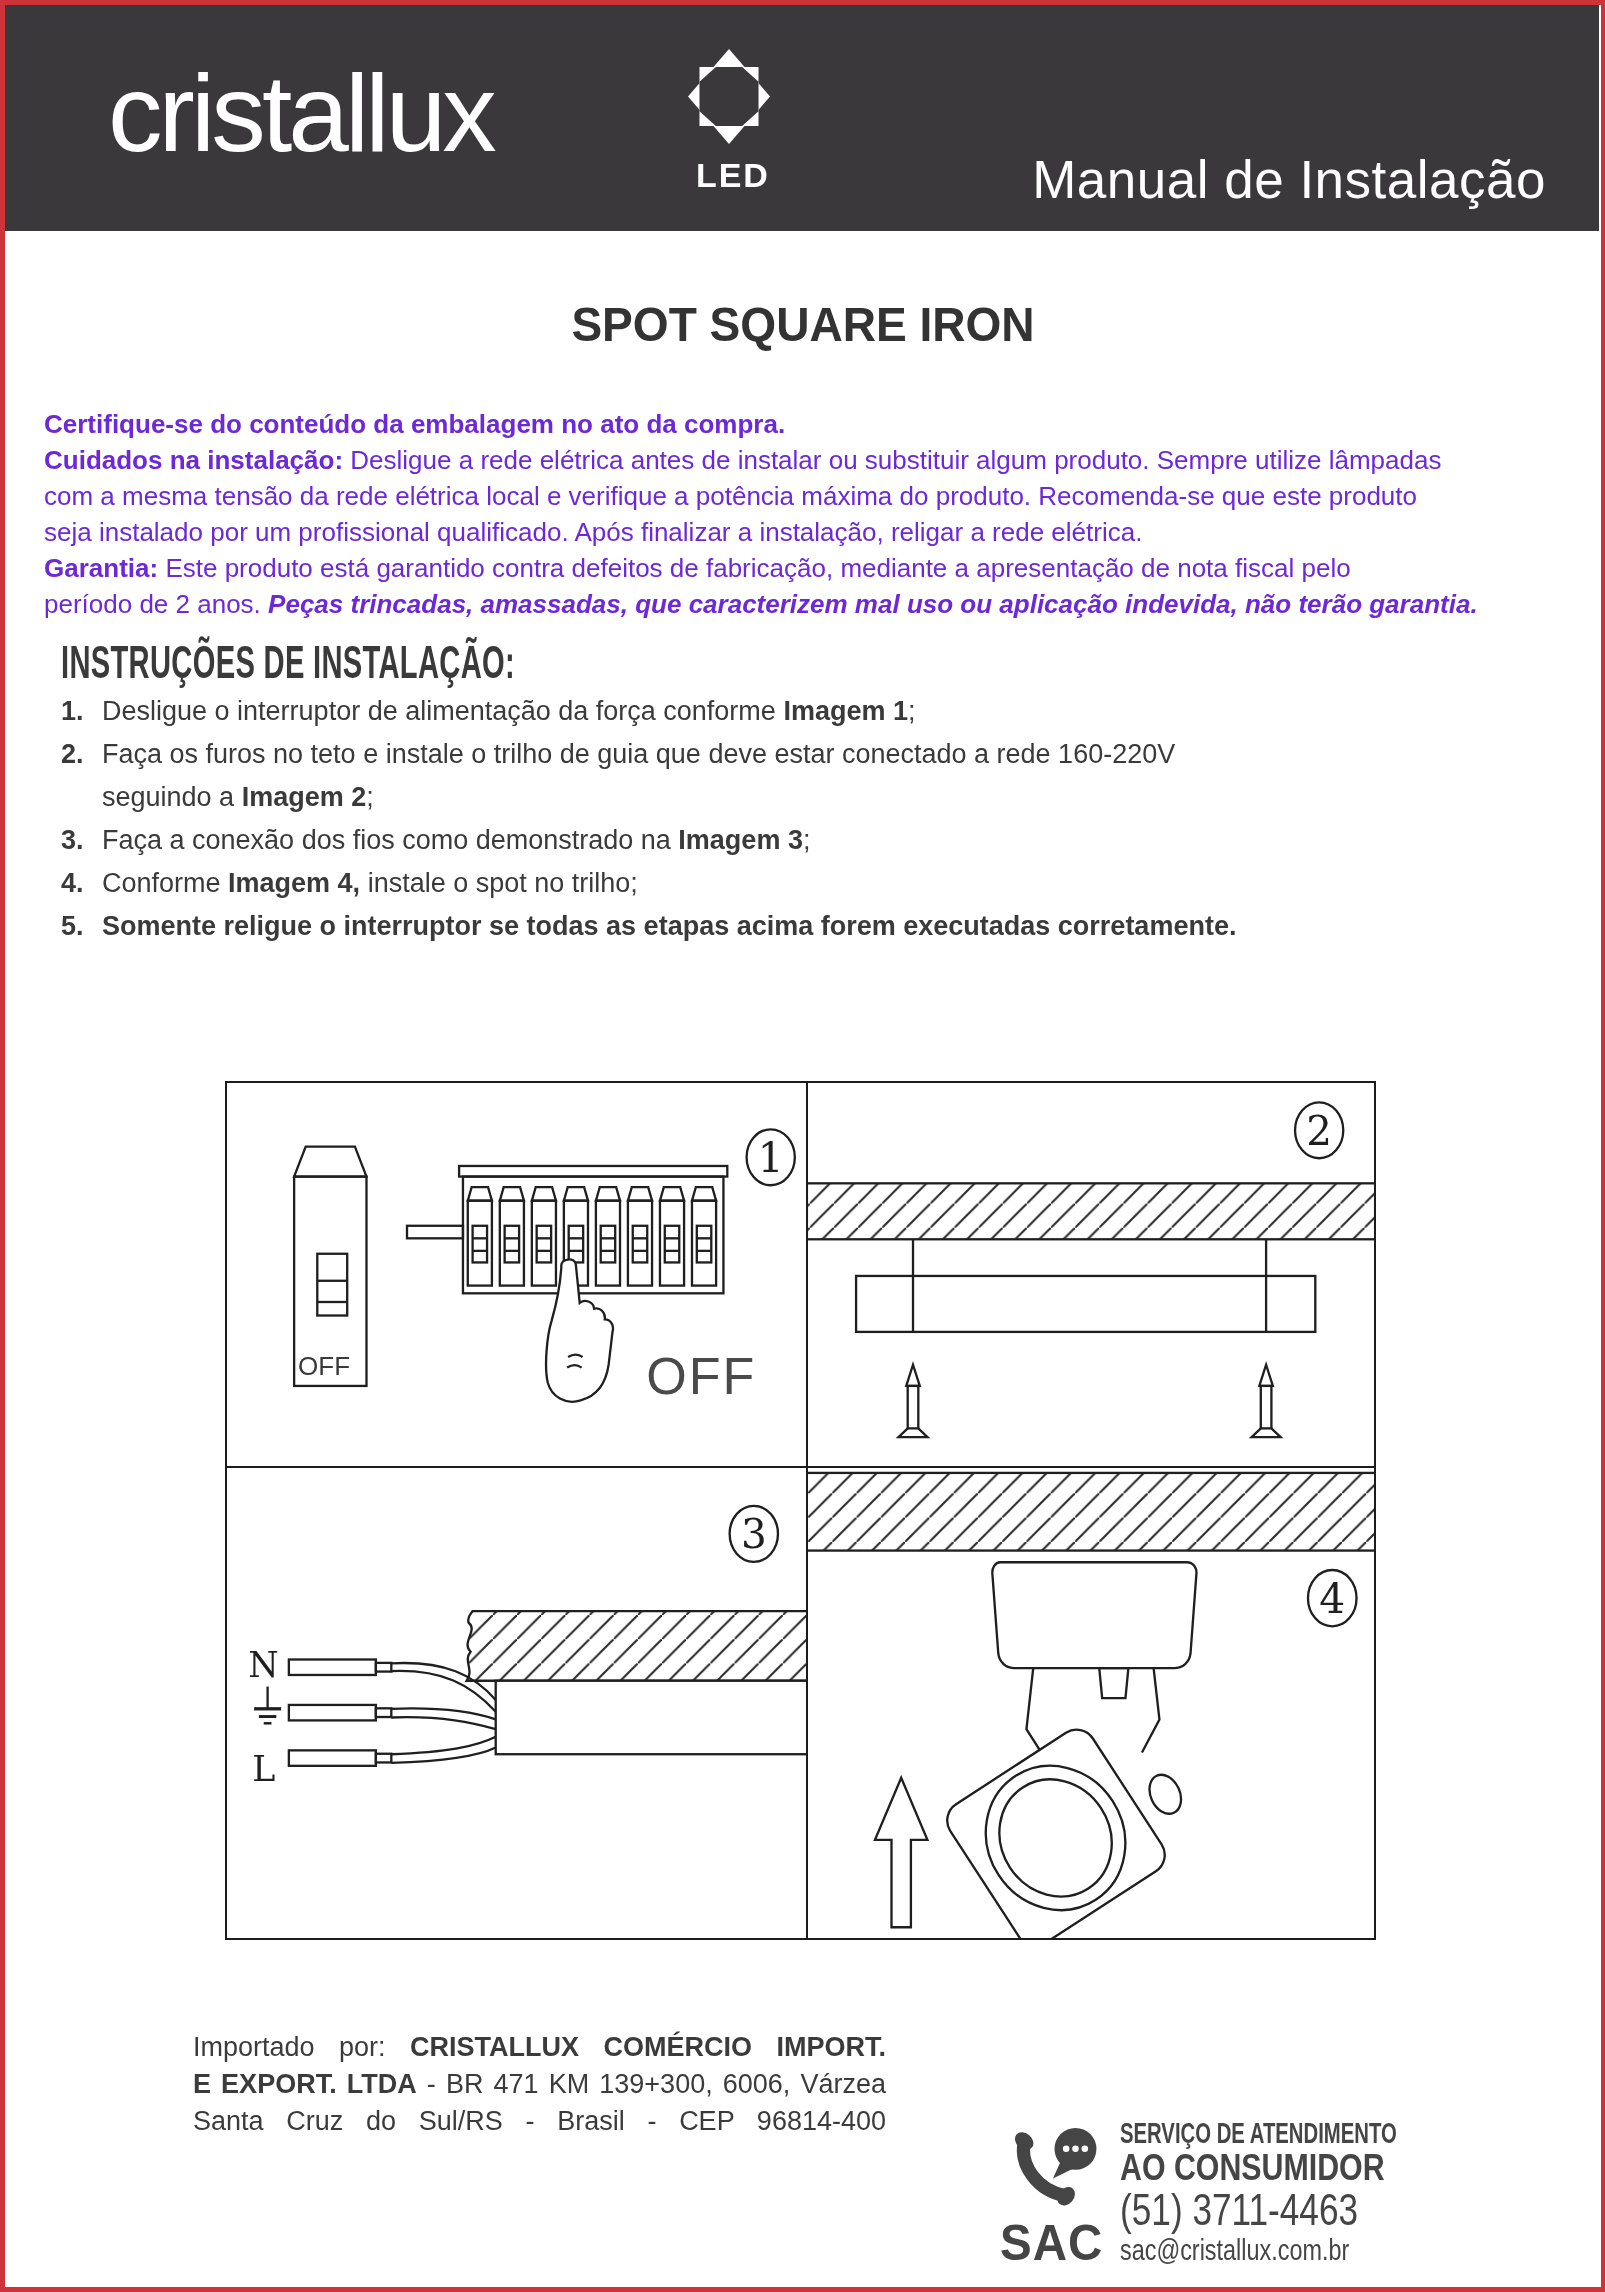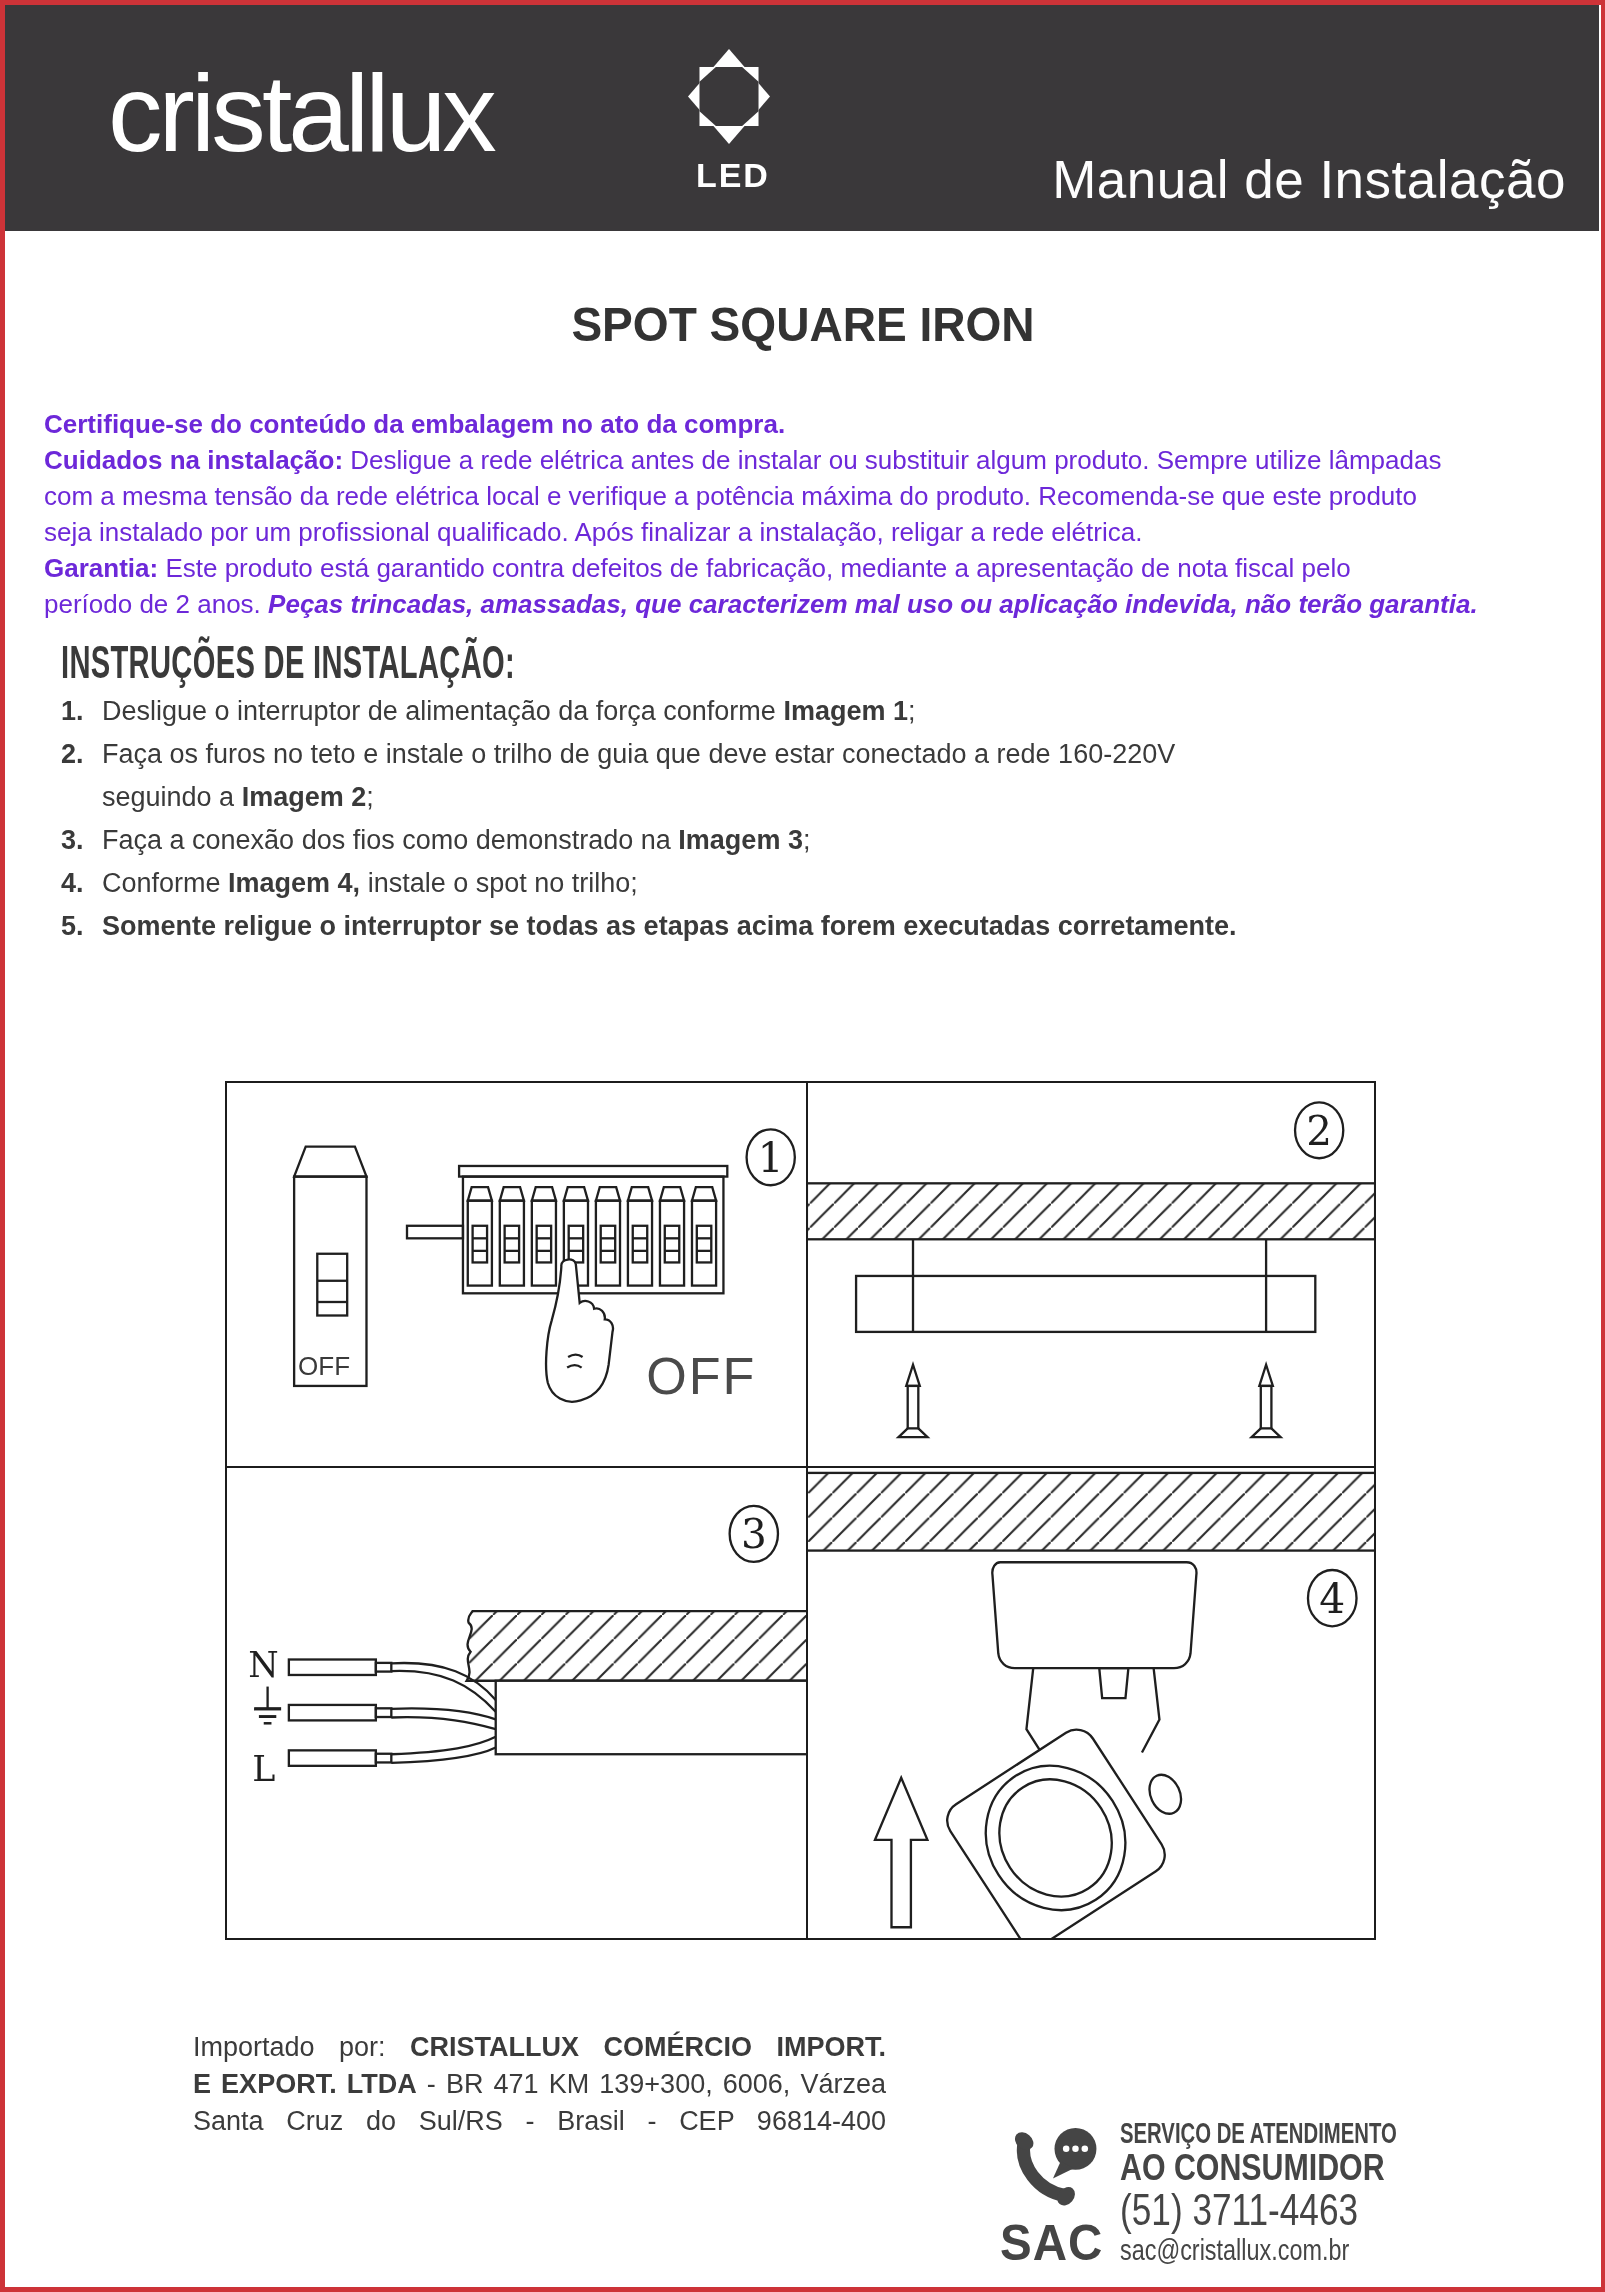--- a/index.html
+++ b/index.html
@@ -23,21 +23,21 @@
     position:absolute;left:103px;top:29px;
     font-size:109px;font-weight:normal;letter-spacing:-3.9px;
     color:#fff;line-height:1.45;
   }
   .logo-star{position:absolute;left:683px;top:43px;width:82px;height:97px;}
   .logo-led{
     position:absolute;left:691px;top:150px;
     font-size:34px;font-weight:bold;letter-spacing:1.9px;color:#fff;line-height:1.2;
   }
   .manual-title{
-    position:absolute;right:33px;top:146px;
+    position:absolute;right:53px;top:146px;
     font-size:53px;font-weight:400;letter-spacing:0.5px;color:#fdfdfd;line-height:1.1;
   }
   
   .product-title{
     position:absolute;left:0;top:291px;width:100%;
     text-align:center;font-size:49px;font-weight:bold;color:#333;
     transform:scaleX(.94);margin:0;letter-spacing:0;
   }
   
   .intro{

